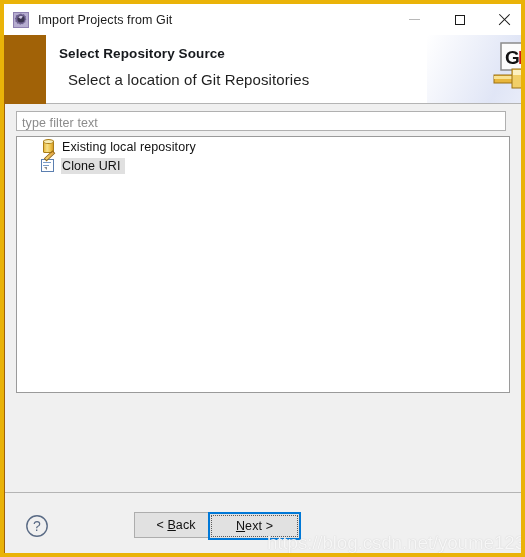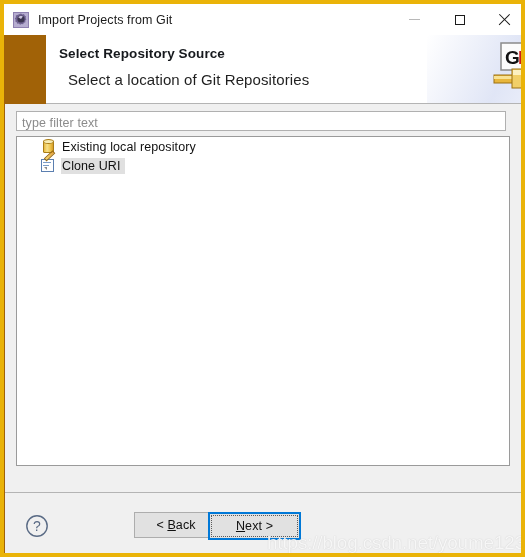--- a/index.html
+++ b/index.html
@@ -152,21 +152,21 @@
   }
   .filter-input .ph {
     font-size: 12.5px;
     color: #8b8b8b;
     padding-left: 5px;
     letter-spacing: 0.1px;
   }
   .list-box {
     position: absolute;
     left: 11px; top: 32px;
-    width: 494px; height: 330px;
+    width: 494px; height: 257px;
     background: #ffffff;
     border: 1px solid #9a9a9a;
     box-sizing: border-box;
     overflow: hidden;
   }
   .list-row {
     height: 19px;
     display: flex;
     align-items: center;
     padding-left: 23px;

